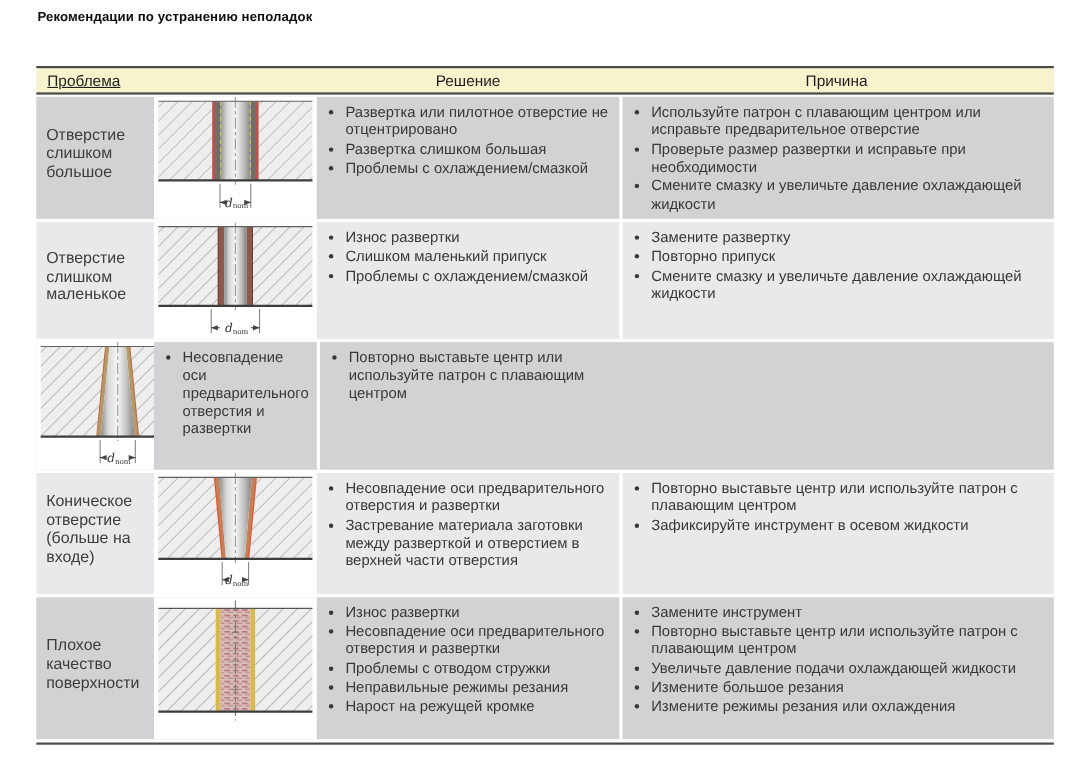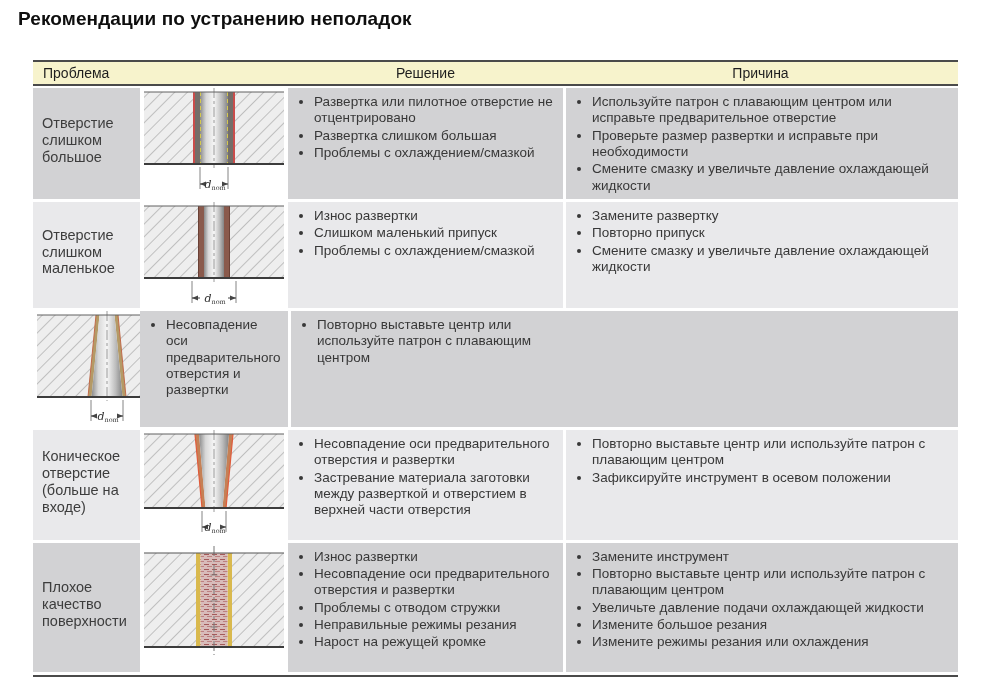--- a/index.html
+++ b/index.html
@@ -1,22 +1,22 @@
 <!DOCTYPE html>
 <html><head>
 <meta charset="utf-8">
 <style>
   html,body{margin:0;padding:0;background:#ffffff;}
   body{width:990px;height:697px;position:relative;font-family:"Liberation Sans",sans-serif;-webkit-font-smoothing:antialiased;}
   .page{position:absolute;inset:0;background:#fff;}
-  .page-title{position:absolute;left:18px;top:8px;margin:0;font-size:19px;font-weight:bold;color:#0e0e0e;letter-spacing:.1px;}
+  .page-title{position:absolute;left:34px;top:8px;margin:0;font-size:12px;font-weight:bold;color:#0e0e0e;letter-spacing:.1px;}
   .table{position:absolute;left:33px;top:60px;width:925px;background:#fff;}
   .thead{display:grid;grid-template-columns:255px 275px 1fr;align-items:center;height:22px;background:#f7f3cc;border-top:2px solid #4a4a4a;border-bottom:2px solid #4a4a4a;margin-bottom:2px;}
   .th{font-size:14px;color:#1e1e1e;}
-  .th-problem{padding-left:10px;text-align:left;}
+  .th-problem{padding-left:10px;text-align:left;text-decoration:underline;}
   .th-cause,.th-solution{text-align:center;}
   .row{display:grid;grid-template-columns:107px 148px 275px 1fr;margin-bottom:3px;}
   .row-dark{background:#d2d2d4;}
   .row-light{background:#e9e9eb;}
   .r1{min-height:108px;} .r2{min-height:106px;} .r3{min-height:116px;} .r4{min-height:108px;} .r5{min-height:127px;}
   .cell-problem{display:flex;align-items:center;padding:0 4px 6px 9px;font-size:14.5px;line-height:1.16;color:#3d3d3d;}
   .cell-figure{background:#ffffff;overflow:hidden;}
   .cell-figure svg{display:block;}
   .cell-cause{padding:6px 6px 20px 10px;}
   .cell-solution{padding:6px 8px 4px 10px;border-left:3px solid #ffffff;}
@@ -203,21 +203,21 @@
       </div>
       <div class="cell-cause">
         <ul class="bullets">
           <li>Несовпадение оси предварительного отверстия и развертки</li>
           <li>Застревание материала заготовки между разверткой и отверстием в верхней части отверстия</li>
         </ul>
       </div>
       <div class="cell-solution">
         <ul class="bullets">
           <li>Повторно выставьте центр или используйте патрон с плавающим центром</li>
-          <li>Зафиксируйте инструмент в осевом положении</li>
+          <li>Зафиксируйте инструмент в осевом жидкости</li>
         </ul>
       </div>
     </div>
 
     <div class="row row-dark r5">
       <div class="cell-problem">Плохое качество поверхности</div>
       <div class="cell-figure">
         <svg width="148" height="127" viewBox="0 0 148 127">
           <rect x="4" y="10" width="52" height="94" fill="url(#hatch)"></rect>
           <rect x="92" y="10" width="52" height="94" fill="url(#hatch)"></rect>

